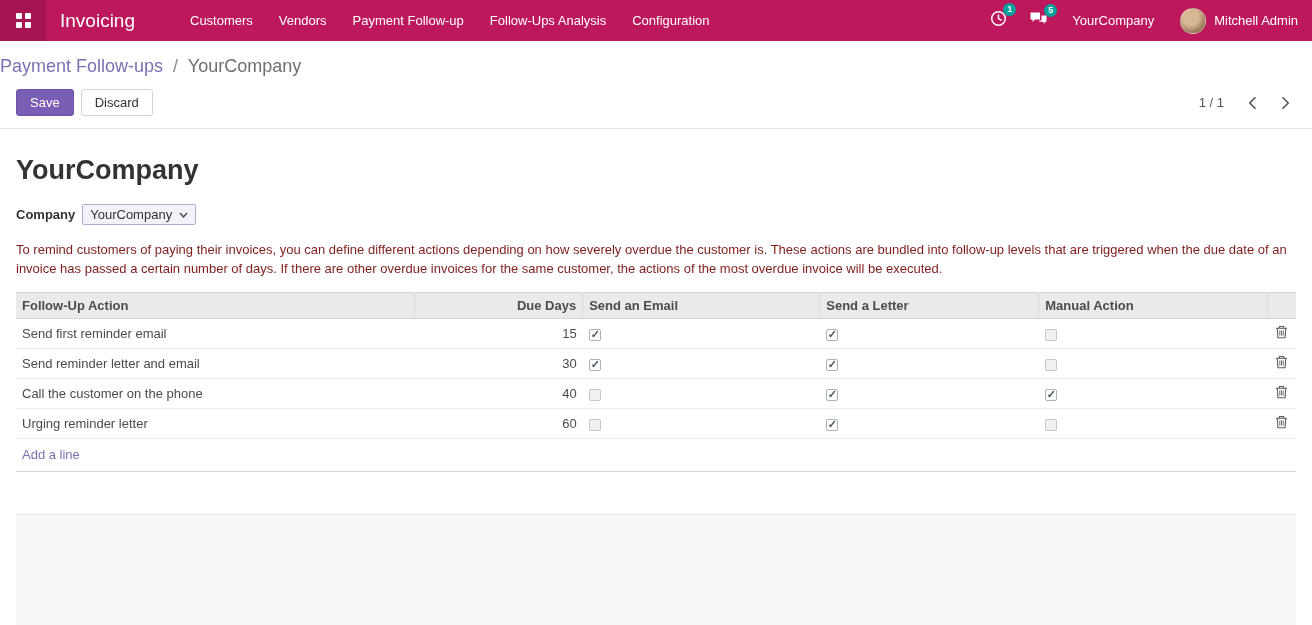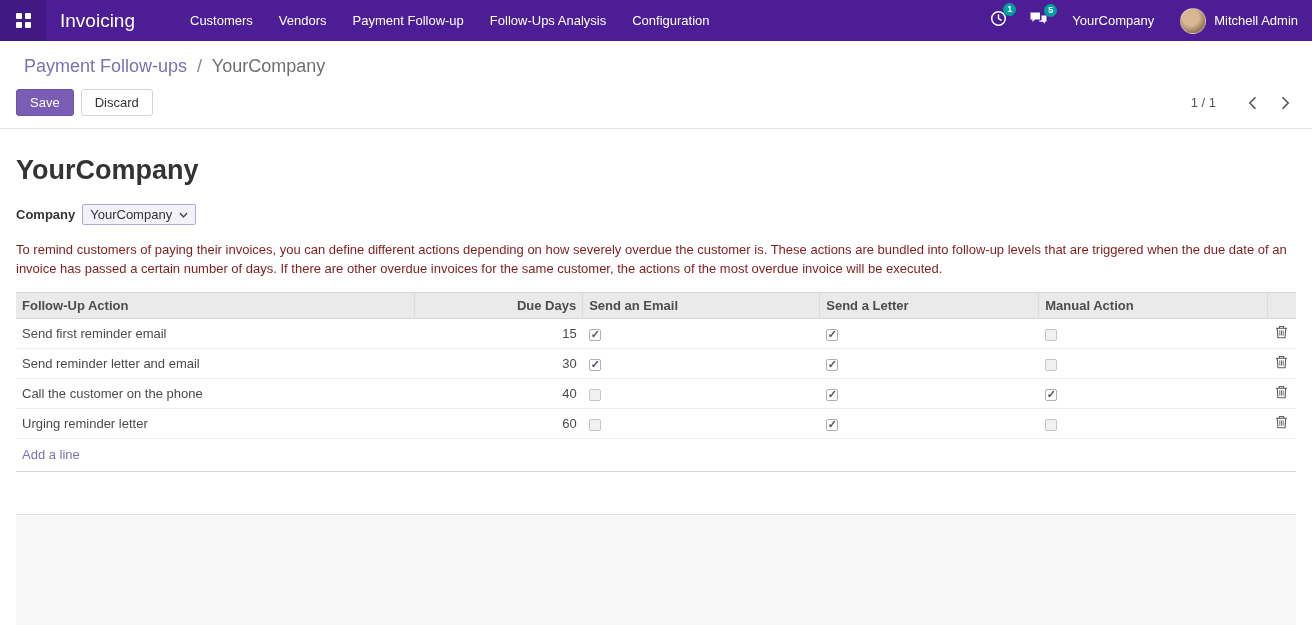--- a/index.html
+++ b/index.html
@@ -1,50 +1,50 @@
 <!DOCTYPE html>
 <html><head>
 <meta charset="utf-8">
 <style>
   * { margin:0; padding:0; box-sizing:border-box; }
   html,body { width:1312px; height:625px; overflow:hidden; background:#fff;
               font-family:"Liberation Sans", sans-serif; }
 
   
-  .navbar { height:41px; background:#4c1d95; display:flex; align-items:center; color:#fff; }
+  .navbar { height:41px; background:#be185d; display:flex; align-items:center; color:#fff; }
   .apps-btn { width:46px; height:41px; background:rgba(0,0,0,0.12); display:flex;
               align-items:center; justify-content:center; cursor:pointer; }
   .grid-icon { display:grid; grid-template-columns:6px 6px; grid-gap:3px; }
   .grid-icon span { width:6px; height:6px; background:#fff; border-radius:1px; }
   .app-name { font-size:19px; margin:0 42px 0 14px; font-weight:400; }
   .menu { display:flex; font-size:13px; }
   .menu-item { padding:0 13px; line-height:41px; cursor:pointer; white-space:nowrap; }
   .nav-right { margin-left:auto; display:flex; align-items:center; padding-right:14px; }
   .icon-wrap { position:relative; margin-left:22px; cursor:pointer; display:flex; align-items:center; }
   .badge { position:absolute; top:-7px; right:-9px; background:#00a09d; color:#fff;
            font-size:9px; line-height:13px; min-width:13px; height:13px; border-radius:7px;
            text-align:center; padding:0 2px; font-weight:bold; }
   .nav-company { margin-left:24px; font-size:13px; cursor:pointer; }
   .user-menu { display:flex; align-items:center; margin-left:26px; cursor:pointer; }
   .avatar { width:26px; height:26px; border-radius:50%;
             background:radial-gradient(circle at 40% 35%, #d8b894 0 38%, #9a7a58 70%, #6e5438 100%);
             border:1px solid rgba(255,255,255,0.35); }
   .user-name { font-size:13px; margin-left:8px; }
 
   
-  .breadcrumb-bar { padding:15px 24px 0; font-size:18px; }
+  .breadcrumb-bar { padding:15px 0 0; font-size:18px; }
   .bc-link { color:#7c70b3; cursor:pointer; }
   .bc-sep { color:#888; margin:0 5px; }
   .bc-current { color:#6f6f6f; }
   .control-bar { display:flex; align-items:center; padding:12px 16px 12px; border-bottom:1px solid #e2e2e2; }
   .btn { font-size:13px; padding:5px 13px; border-radius:3px; cursor:pointer; border:1px solid transparent; }
   .btn-primary { background:#7a5db4; color:#fff; border-color:#6f54a6; }
   .btn-default { background:#fff; color:#333; border-color:#d4d4d4; margin-left:7px; }
   .pager { margin-left:auto; display:flex; align-items:center; color:#555; font-size:13px; }
-  .pager-value { margin-right:26px; cursor:pointer; }
+  .pager-value { margin-right:18px; cursor:pointer; }
   .pager-arrow { cursor:pointer; padding:2px 6px; display:flex; align-items:center; }
   .pager-arrow + .pager-arrow { margin-left:12px; }
 
   
   .sheet { background:#fff; padding:0 16px; }
   .page-title { font-size:27px; font-weight:bold; color:#333; padding:26px 0 18px; }
   .company-row { display:flex; align-items:center; font-size:13px; color:#333; }
   .company-label { font-weight:bold; margin-right:7px; }
   .select-box { display:inline-flex; align-items:center; border:1px solid #b2abcf; background:#f3f1fa;
                 padding:2px 7px; cursor:pointer; color:#333; border-radius:2px; }

